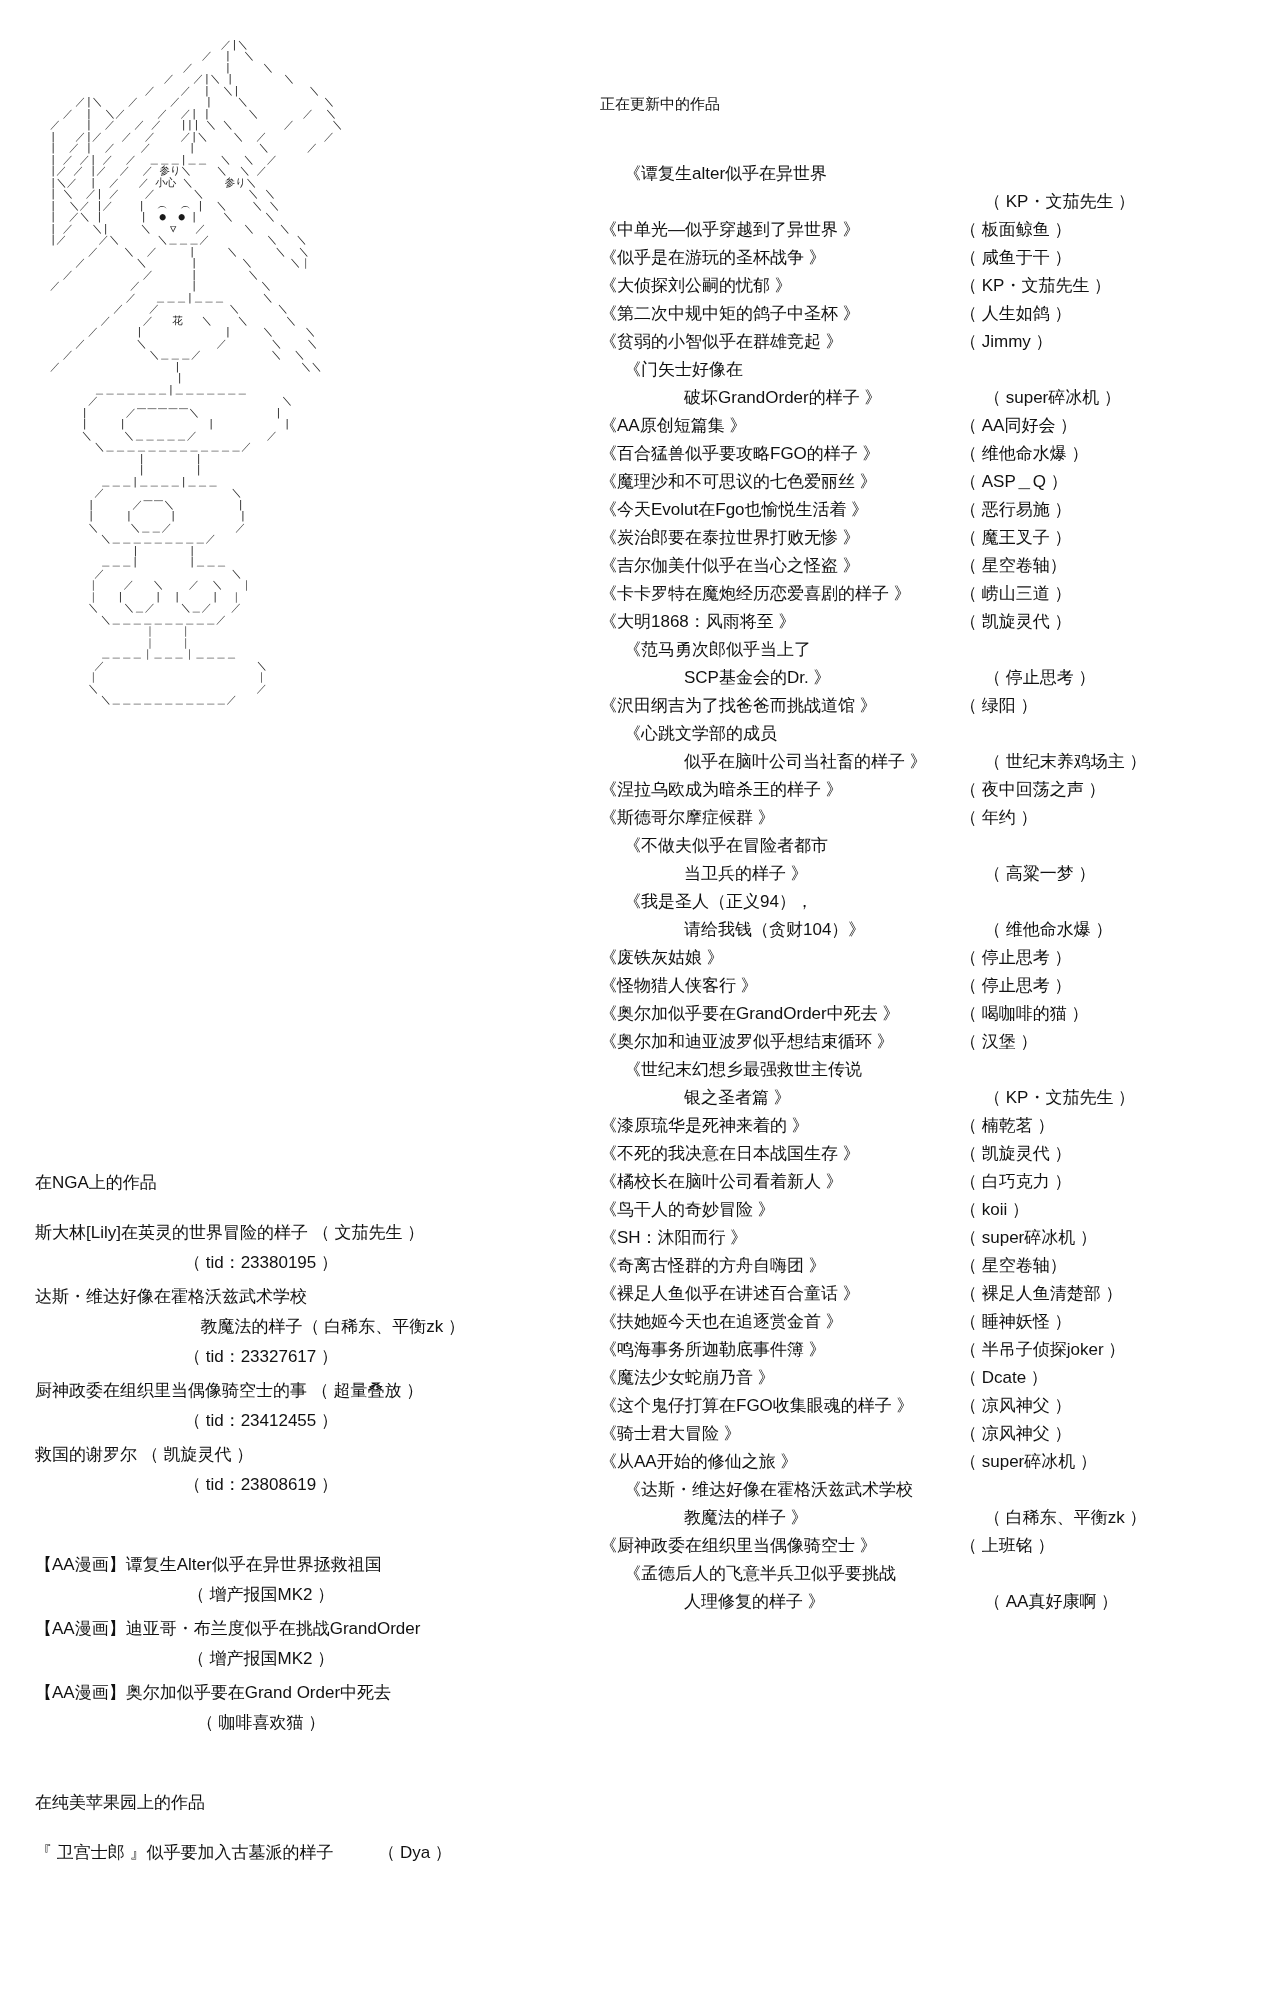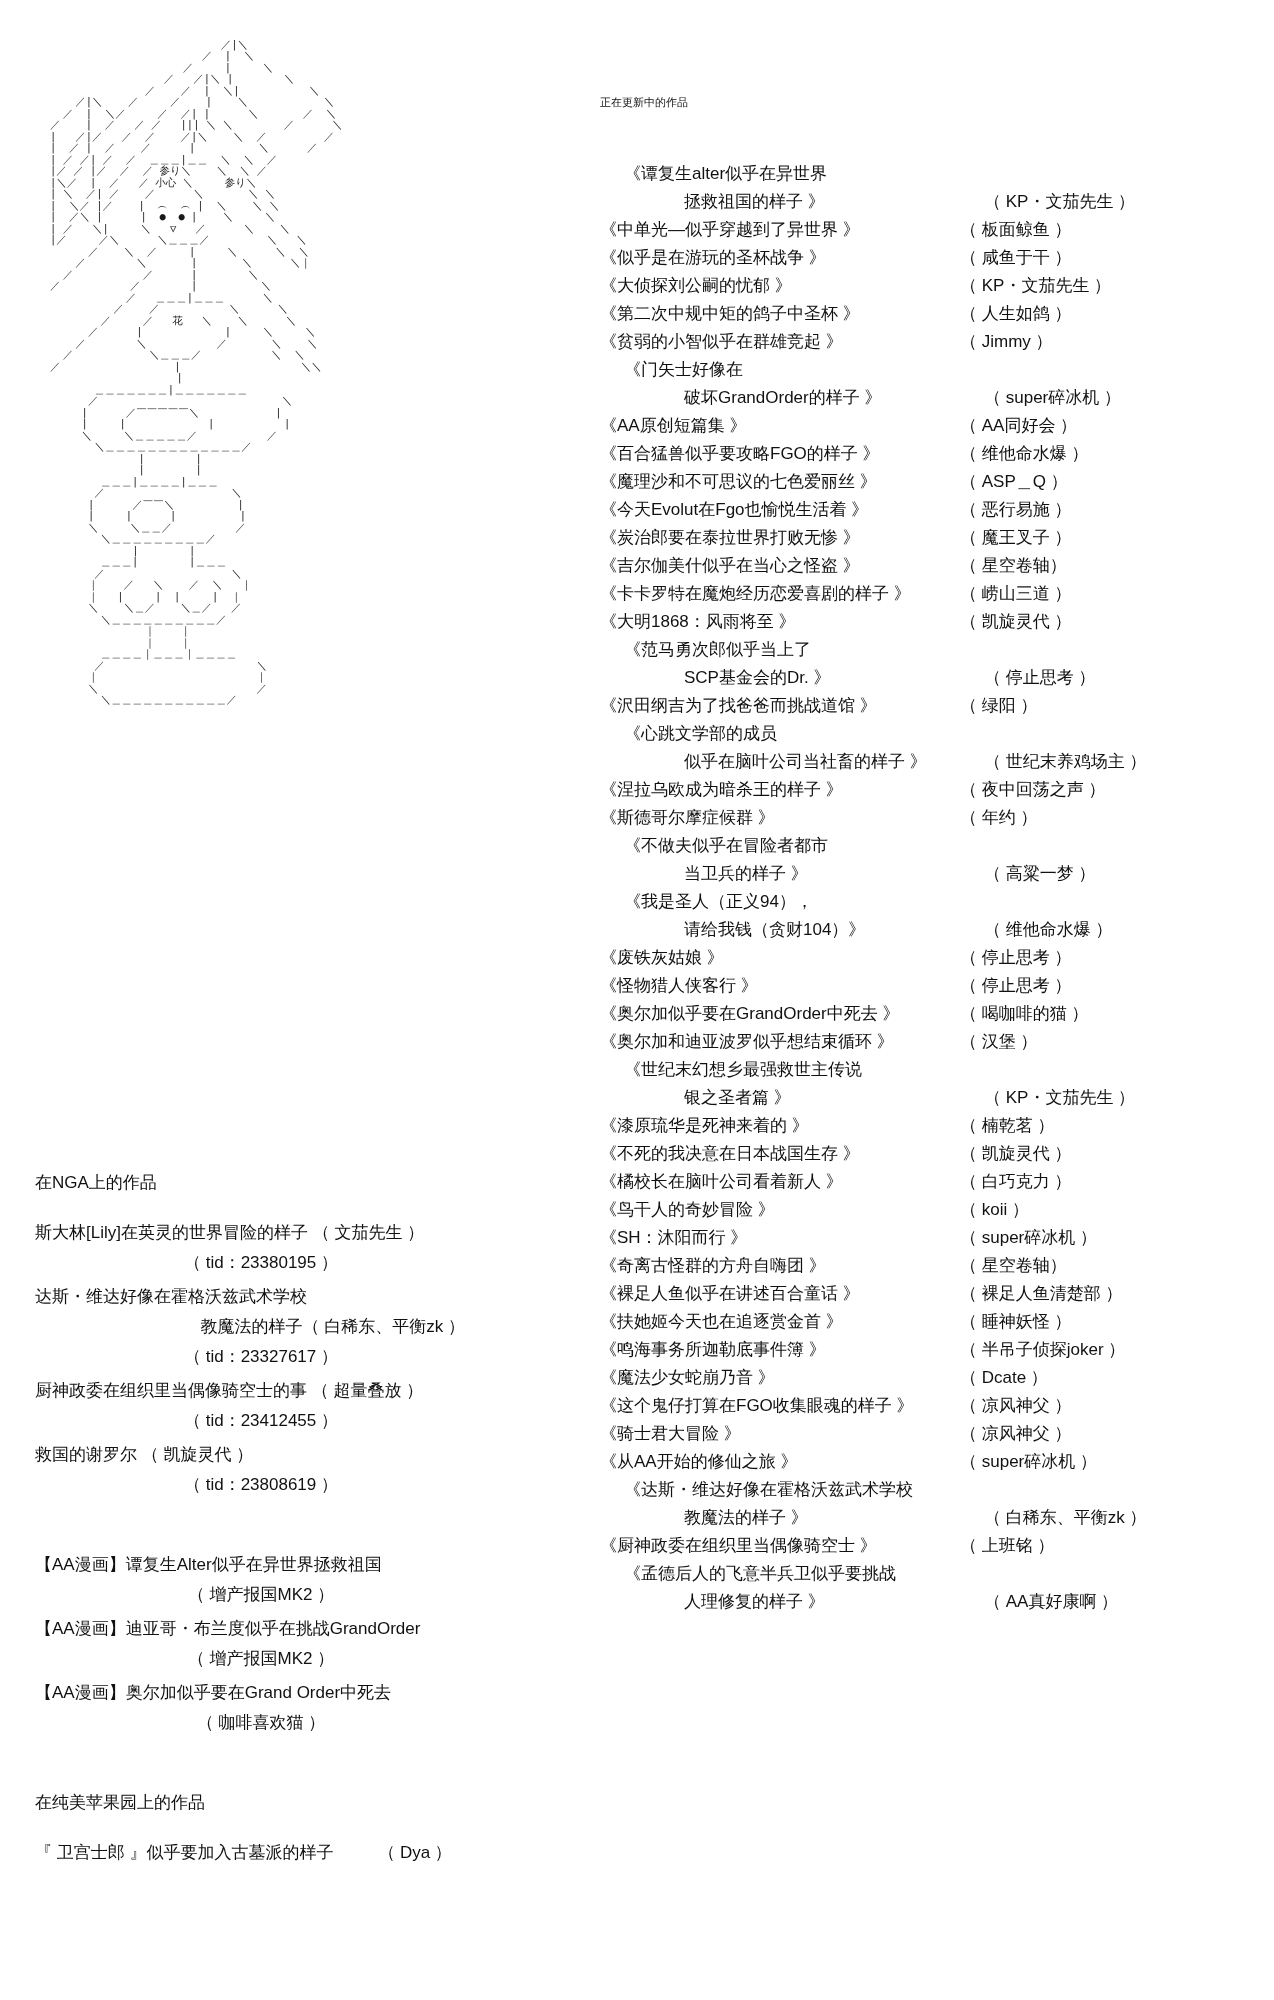--- a/index.html
+++ b/index.html
@@ -82,21 +82,21 @@
     left: 600px;
     top: 0;
     width: 674px;
     height: 2000px;
     font-size: 17px;
   }
   .right-head {
     position: absolute;
     left: 0;
     top: 95px;
-    font-size: 11px;
+    font-size: 15px;
   }
   .right-list {
     position: absolute;
     left: 0;
     top: 160px;
     width: 660px;
   }
   .r-row {
     position: relative;
     line-height: 28px;
@@ -249,21 +249,21 @@
           <span class="author" style="padding-left:40px">（ Dya ）</span>
         </div>
       </div>
 
     </div>
   </div>
 
   <div class="right-col">
     <div class="right-head">正在更新中的作品</div>
     <div class="right-list" id="right-list">
-        <div class="r-row two-line"><span class="r-title">《谭复生alter似乎在异世界</span><span class="r-title2">拯救祖国的样子 》</span><span class="r-author">（ KP・文茄先生 ）</span></div>
+        <div class="r-row two-line"><span class="r-title">《谭复生alter似乎在异世界</span><span class="r-author">（ KP・文茄先生 ）</span></div>
         <div class="r-row"><span class="r-title">《中单光—似乎穿越到了异世界 》</span><span class="r-author">（ 板面鲸鱼 ）</span></div>
         <div class="r-row"><span class="r-title">《似乎是在游玩的圣杯战争 》</span><span class="r-author">（ 咸鱼于干 ）</span></div>
         <div class="r-row"><span class="r-title">《大侦探刘公嗣的忧郁 》</span><span class="r-author">（ KP・文茄先生 ）</span></div>
         <div class="r-row"><span class="r-title">《第二次中规中矩的鸽子中圣杯 》</span><span class="r-author">（ 人生如鸽 ）</span></div>
         <div class="r-row"><span class="r-title">《贫弱的小智似乎在群雄竞起 》</span><span class="r-author">（ Jimmy ）</span></div>
         <div class="r-row two-line"><span class="r-title">《门矢士好像在</span><span class="r-title2">破坏GrandOrder的样子 》</span><span class="r-author">（ super碎冰机 ）</span></div>
         <div class="r-row"><span class="r-title">《AA原创短篇集 》</span><span class="r-author">（ AA同好会 ）</span></div>
         <div class="r-row"><span class="r-title">《百合猛兽似乎要攻略FGO的样子 》</span><span class="r-author">（ 维他命水爆 ）</span></div>
         <div class="r-row"><span class="r-title">《魔理沙和不可思议的七色爱丽丝 》</span><span class="r-author">（ ASP＿Q ）</span></div>
         <div class="r-row"><span class="r-title">《今天Evolut在Fgo也愉悦生活着 》</span><span class="r-author">（ 恶行易施 ）</span></div>

